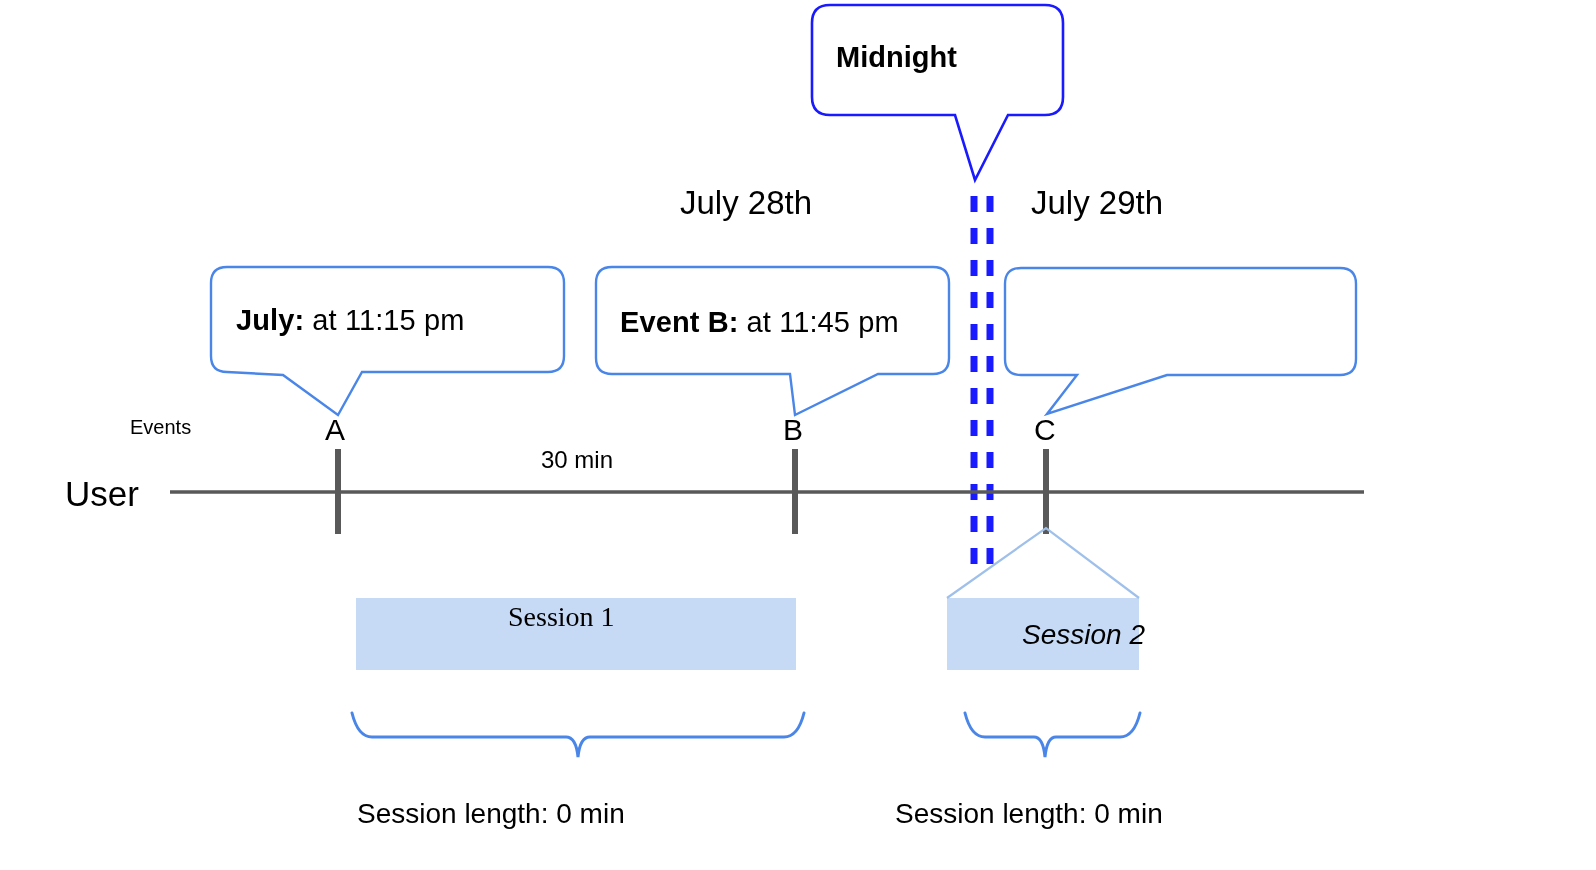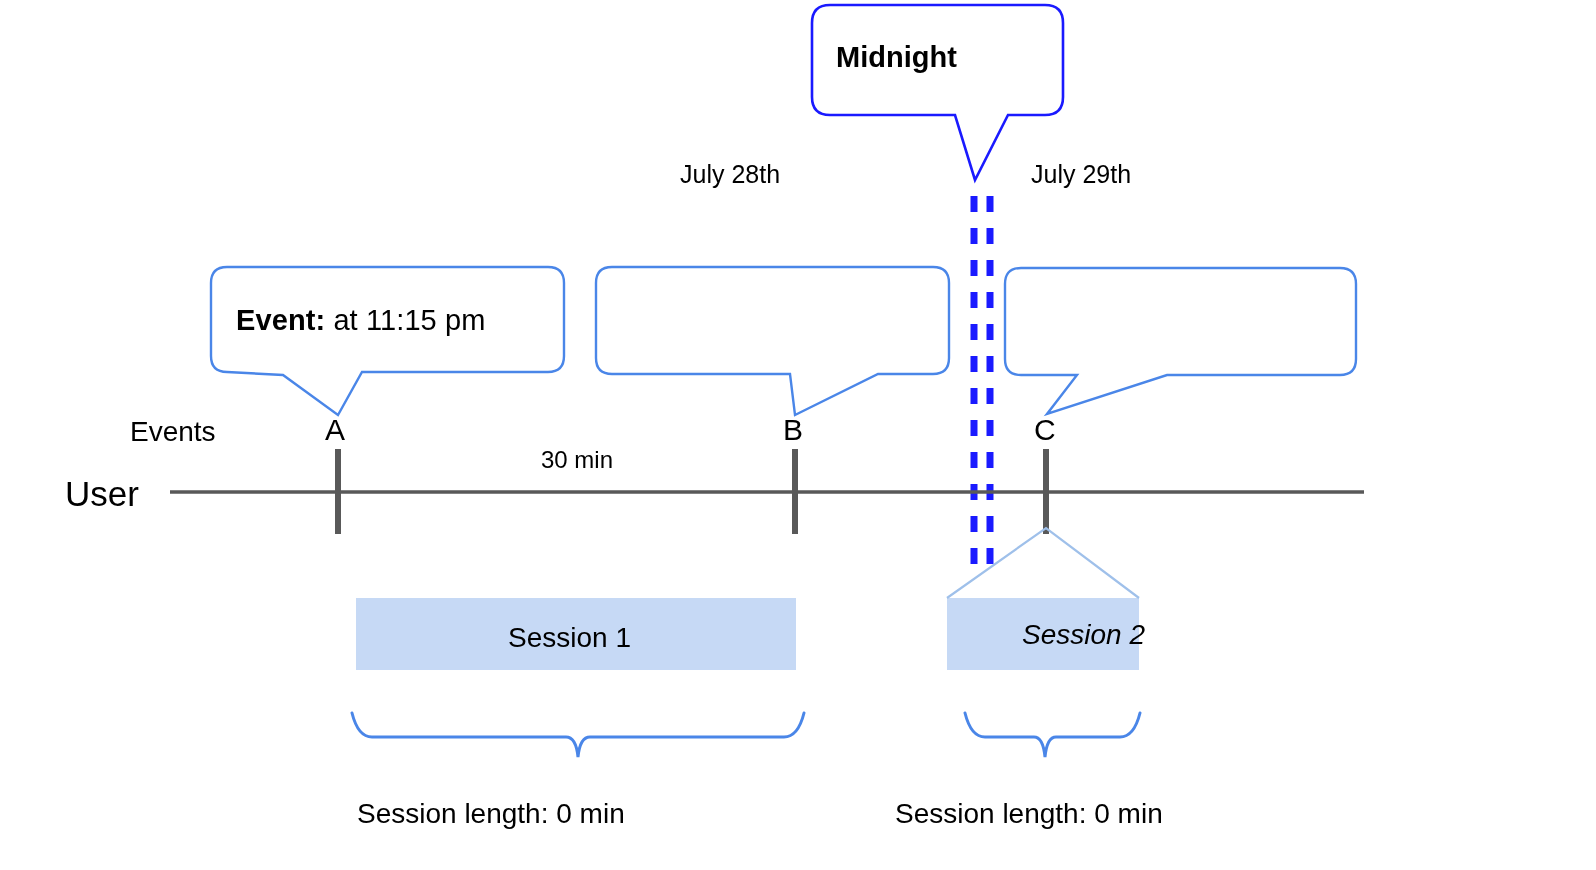--- a/index.html
+++ b/index.html
@@ -31,30 +31,31 @@
   
   .callout-text {
     font-size: 29px;
     letter-spacing: 0.1px;
   }
   .callout-text .lbl { font-weight: bold; }
   .callout-text .val { font-weight: normal; }
 
   
   .date-label {
-    font-size: 25px;
+    font-size: 33px;
+    margin-top: 24px;
   }
   
   .midnight-text {
     font-size: 29px;
     font-weight: bold;
   }
   
   .user-label { font-size: 35px; margin-left: 16px; }
-  .events-label { font-size: 28px; }
+  .events-label { font-size: 20px; }
   .marker-letter { font-size: 30px; }
   .duration-label { font-size: 24px; }
   .session-label { font-size: 28px; }
   .session-length-label { font-size: 28px; }
 </style>
 </head>
 <body>
 
 <div id="stage">
 
@@ -143,35 +144,39 @@
              L 1120,737
              Q 1134,737 1140,713" fill="none" stroke="#4a86e8" stroke-width="3" stroke-linecap="round"></path>
   </svg>
 
   <div class="txt midnight-text" style="left:836px; top:41px;">Midnight</div>
 
   <div class="txt date-label" style="left:680px; top:160px;">July 28th</div>
   <div class="txt date-label" style="left:1031px; top:160px;text-align:right;">July 29th</div>
 
   <div class="txt callout-text" style="left:236px; top:304px;">
-    <span class="lbl">Event: </span>
+    <span class="lbl">July: </span>
     <span class="val">at 11:15 pm</span>
   </div>
 
+  <div class="txt callout-text" style="left:620px; top:306px;">
+    <span class="lbl">Event B: </span>
+    <span class="val">at 11:45 pm</span>
+  </div>
 
 
   <div class="txt events-label" style="left:130px; top:416px;">Events</div>
 
   <div class="txt marker-letter" style="left:325px; top:413px;">A</div>
   <div class="txt marker-letter" style="left:783px; top:413px;">B</div>
   <div class="txt marker-letter" style="left:1034px; top:413px;">C</div>
 
   <div class="txt duration-label" style="left:541px; top:446px;">30 min</div>
 
   <div class="txt user-label" style="left:49px; top:474px;">User</div>
 
-  <div class="txt session-label" style="left:508px; top:622px;">Session 1</div>
+  <div class="txt session-label" style="left:508px; top:601px;font-family:Liberation Serif, serif;">Session 1</div>
   <div class="txt session-label" style="left:1022px; top:619px;font-style:italic;">Session 2</div>
 
   <div class="txt session-length-label" style="left:357px; top:798px;">Session length: 0 min</div>
   <div class="txt session-length-label" style="left:895px; top:798px;">Session length: 0 min</div>
 
 </div>
 
 </body></html>

